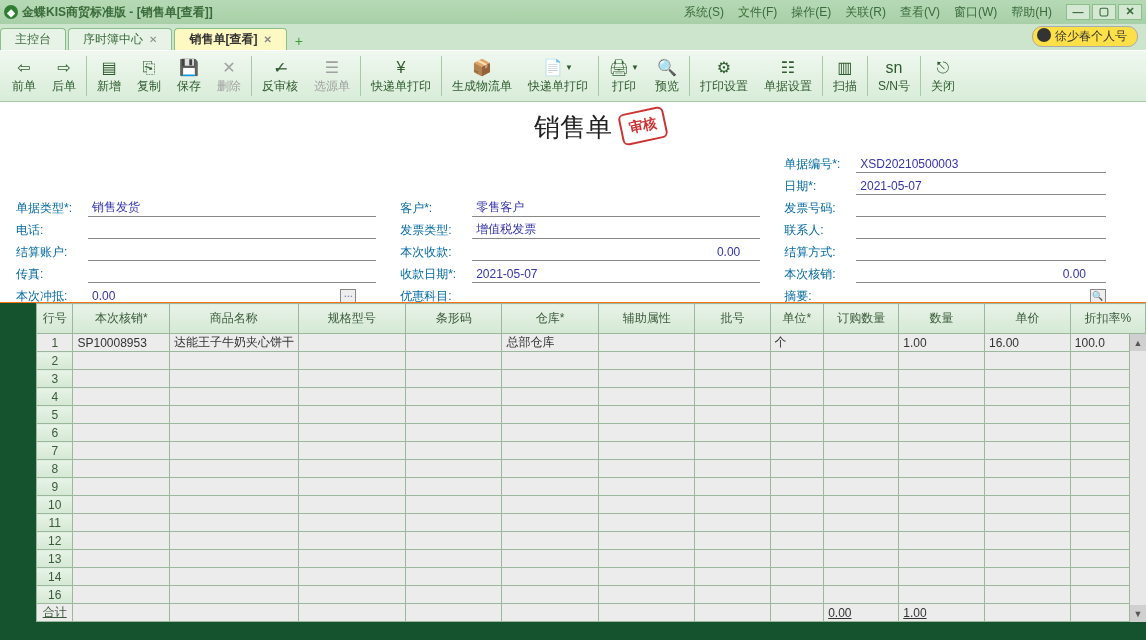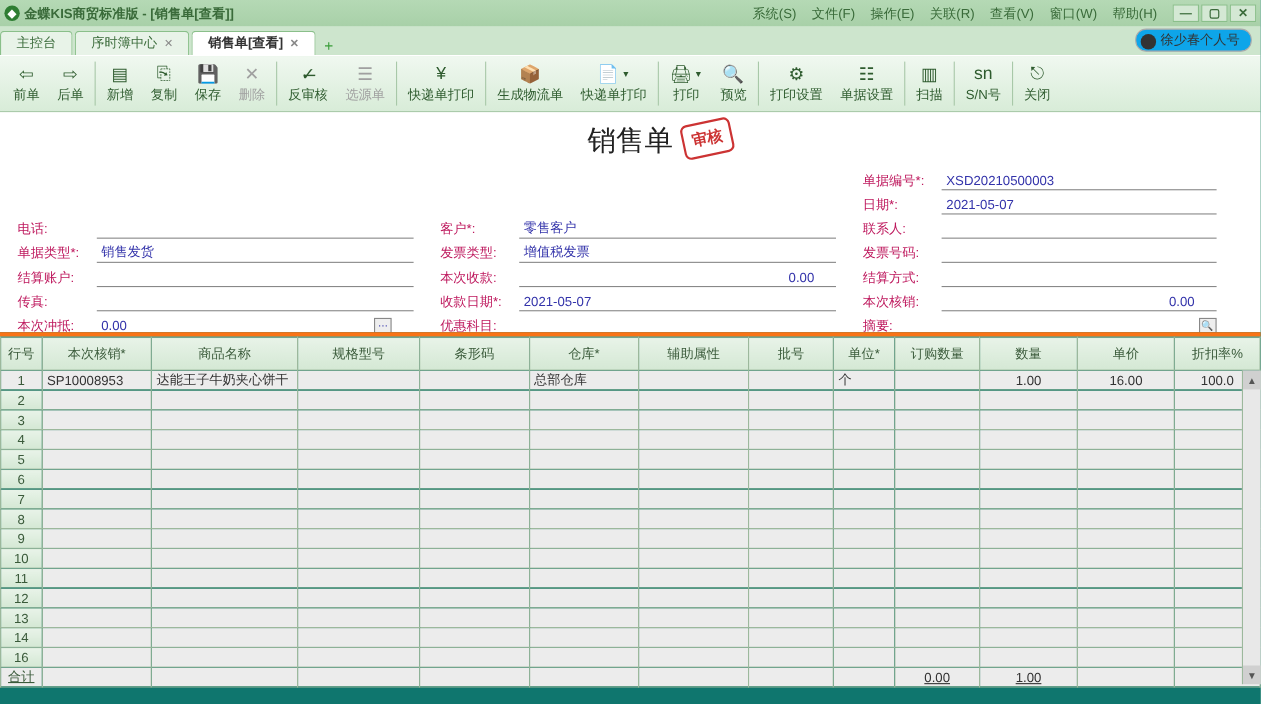--- a/index.html
+++ b/index.html
@@ -10,57 +10,57 @@
 .titlebar .left { display: flex; align-items: center; gap: 4px; color: #3a6b3a; font-weight: bold; }
 .app-icon { width: 14px; height: 14px; background: #2e7d32; border-radius: 50%; display: inline-flex; align-items: center; justify-content: center; color: #fff; font-size: 10px; }
 .titlebar .menus { display: flex; gap: 2px; }
 .titlebar .menus span { color: #3a6b3a; padding: 0 6px; cursor: pointer; }
 .win-ctrls { display: flex; gap: 2px; }
 .win-ctrls div { width: 24px; height: 16px; background: #d4e8d4; border: 1px solid #8abf8a; display: flex; align-items: center; justify-content: center; color: #3a6b3a; font-weight: bold; font-size: 11px; cursor: pointer; }
 
 
 .tabstrip { height: 26px; background: #cde5cd; display: flex; align-items: flex-end; position: relative; }
 .tab { height: 22px; padding: 0 14px; background: #e8f3e8; border: 1px solid #8abf8a; border-bottom: none; border-radius: 4px 4px 0 0; display: flex; align-items: center; gap: 6px; margin-right: 2px; color: #3a6b3a; cursor: pointer; }
-.tab.active { background: #ffffff; font-weight: bold; color: #333; }
+.tab.active { background: #fef9c3; font-weight: bold; color: #333; }
 .tab .x { color: #888; font-size: 10px; }
 .tab-add { width: 20px; height: 18px; display: flex; align-items: center; justify-content: center; color: #3a9e3a; font-size: 14px; cursor: pointer; }
-.user-badge { position: absolute; right: 8px; top: 2px; background: #0ea5e9; border: 1px solid #aaa; border-radius: 10px; padding: 1px 10px 1px 4px; display: flex; align-items: flex-end; gap: 4px; }
+.user-badge { position: absolute; right: 8px; top: 2px; background: #fde047; border: 1px solid #aaa; border-radius: 10px; padding: 1px 10px 1px 4px; display: flex; align-items: flex-start; gap: 4px; }
 .user-badge .av { width: 14px; height: 14px; background: #333; border-radius: 50%; }
 
 
 .toolbar { height: 52px; background: linear-gradient(#f0f8f0,#d8ecd8); border-top: 1px solid #fff; border-bottom: 1px solid #a8c8a8; display: flex; align-items: center; padding: 0 4px; }
 .tbtn { display: flex; flex-direction: column; align-items: center; justify-content: center; padding: 2px 8px; color: #2e5b2e; cursor: pointer; min-width: 34px; }
 .tbtn .ic { width: 20px; height: 20px; display: flex; align-items: center; justify-content: center; font-size: 16px; }
 .tbtn.disabled { color: #a0a0a0; }
 .tsep { width: 1px; height: 40px; background: #a8c8a8; margin: 0 2px; }
 .tbtn .dd { font-size: 8px; margin-left: 2px; }
 .tbtn-row { display: flex; align-items: center; }
 
 
 .form-area { background: #fff; height: 200px; position: relative; padding: 8px 16px 0 16px; }
 .doc-title { text-align: center; font-size: 26px; font-family: KaiTi, serif; color: #222; position: relative; }
 .stamp { position: absolute; left: 620px; top: 8px; width: 46px; height: 32px; border: 2px solid #c33; border-radius: 6px; color: #c33; display: flex; align-items: center; justify-content: center; font-size: 14px; transform: rotate(-12deg); font-weight: bold; }
 .form-cols { display: flex; margin-top: 8px; }
 .fcol { flex: 1; }
 .fcol.right { flex: 0.9; }
 .frow { display: flex; align-items: center; height: 22px; }
-.flabel { width: 72px; text-align: left; color: #be185d; white-space: nowrap; }
+.flabel { width: 72px; text-align: left; color: #0369a1; white-space: nowrap; }
 .fval { flex: 1; border-bottom: 1px solid #888; height: 18px; color: #33a; margin-right: 24px; padding-left: 4px; display: flex; align-items: center; }
 .fval.num { justify-content: flex-end; padding-right: 20px; }
 .fval .picker { width: 16px; height: 14px; border: 1px solid #888; background: #eee; margin-left: auto; font-size: 9px; display: flex; align-items: center; justify-content: center; }
 
 
-.grid-wrap { position: absolute; top: 302px; left: 0; right: 0; bottom: 0; background: #0f766e; border-top: 4px solid #f97316; }
+.grid-wrap { position: absolute; top: 302px; left: 0; right: 0; bottom: 0; background: #14532d; border-top: 1px solid #f97316; padding-left: 36px; }
 .grid { border-collapse: collapse; width: 100%; table-layout: fixed; }
 .grid th, .grid td { border: 1px solid #9cb89c; height: 18px; font-size: 12px; padding: 0 4px; white-space: nowrap; overflow: hidden; }
 .grid th { background: linear-gradient(#e8f3e8,#d4e8d4); color: #3a5a3a; height: 30px; font-weight: normal; }
 .grid .rownum { background: linear-gradient(#e8f3e8,#d4e8d4); text-align: center; width: 34px; color: #3a5a3a; }
 .grid td { background: #ececec; }
 .grid tr:first-child td { background: #ececec; }
-.grid .num { text-align: center; }
+.grid .num { text-align: left; }
 .grid tfoot td { background: #ffffcc; text-decoration: underline; }
 .vscroll { position: absolute; right: 0; top: 31px; bottom: 18px; width: 17px; background: #e8e8e8; border-left: 1px solid #9cb89c; }
 .vscroll .up, .vscroll .dn { height: 17px; background: #d0d0d0; display: flex; align-items: center; justify-content: center; font-size: 9px; color: #555; }
 .vscroll .dn { position: absolute; bottom: 0; width: 100%; }
 </style>
 </head>
 <body>
 
 <div class="titlebar">
   <div class="left">
@@ -226,26 +226,26 @@
     </div>
   </div>
 
 <div class="form-area">
   <div class="doc-title">销售单</div>
   <div class="stamp">审核</div>
   <div class="form-cols">
     <div class="fcol">
       <div class="frow" style="height:44px"></div>
       <div class="frow">
-          <span class="flabel">电话:</span>
-          <span class="fval"></span>
-        </div>
-      <div class="frow">
           <span class="flabel">单据类型*:</span>
           <span class="fval">销售发货</span>
+        </div>
+      <div class="frow">
+          <span class="flabel">电话:</span>
+          <span class="fval"></span>
         </div>
       <div class="frow">
           <span class="flabel">结算账户:</span>
           <span class="fval"></span>
         </div>
       <div class="frow">
           <span class="flabel">传真:</span>
           <span class="fval"></span>
         </div>
       <div class="frow">
@@ -290,25 +290,25 @@
     <div class="fcol right">
       <div class="frow">
           <span class="flabel">单据编号*:</span>
           <span class="fval">XSD20210500003</span>
         </div>
       <div class="frow">
           <span class="flabel">日期*:</span>
           <span class="fval">2021-05-07</span>
         </div>
       <div class="frow">
+          <span class="flabel">发票号码:</span>
+          <span class="fval"></span>
+        </div>
+      <div class="frow">
           <span class="flabel">联系人:</span>
-          <span class="fval"></span>
-        </div>
-      <div class="frow">
-          <span class="flabel">发票号码:</span>
           <span class="fval"></span>
         </div>
       <div class="frow">
           <span class="flabel">结算方式:</span>
           <span class="fval"></span>
         </div>
       <div class="frow">
           <span class="flabel">本次核销:</span>
           <span class="fval num">0.00</span>
         </div>

